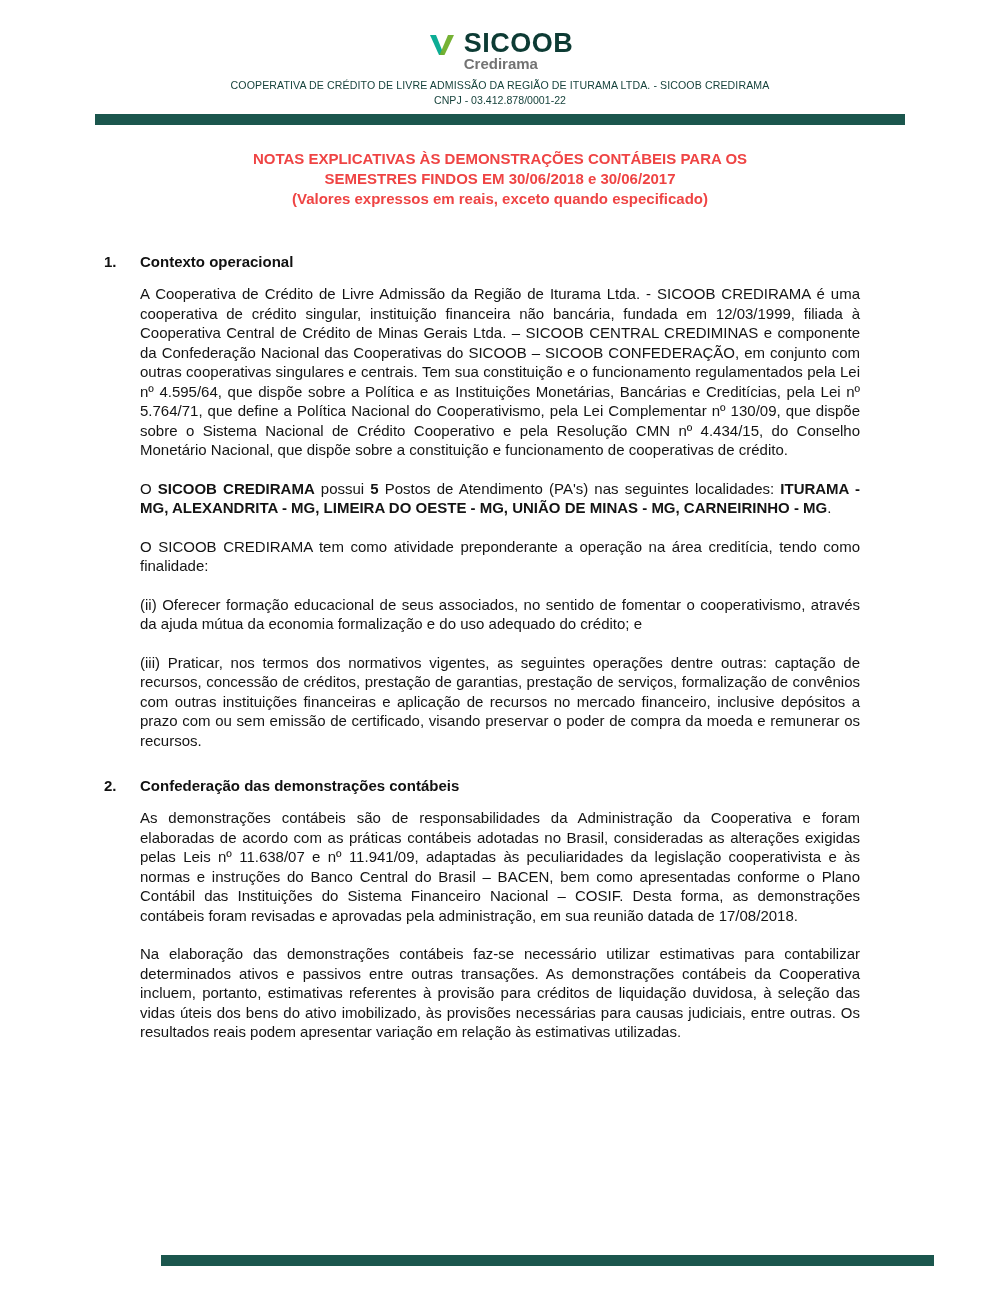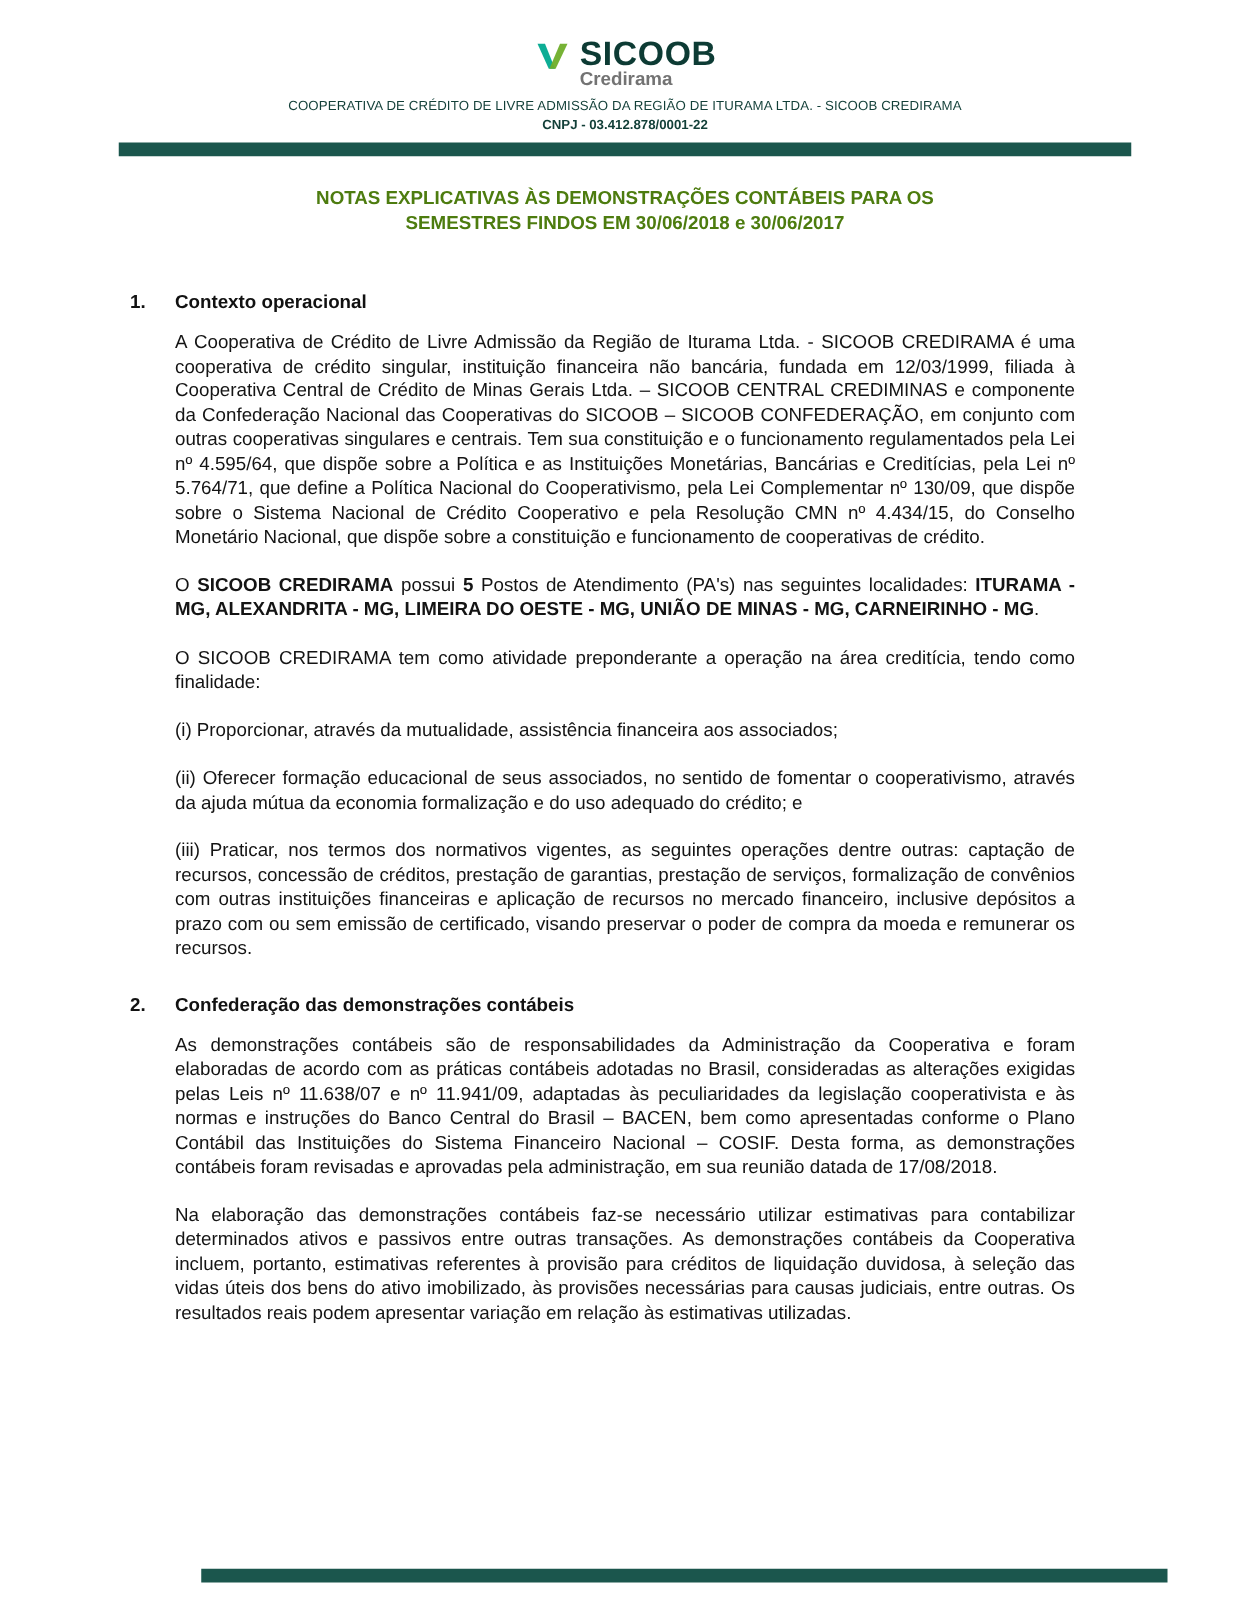--- a/index.html
+++ b/index.html
@@ -9,23 +9,23 @@
     background:#ffffff; overflow:hidden;
     font-family:"Liberation Sans", sans-serif; color:#141414;
   }
   .header { padding-top:14px; text-align:center; }
   .logo-row { display:flex; justify-content:center; align-items:flex-start; gap:7px; }
   .logo-mark { margin-top:3px; }
   .logo-text { text-align:left; }
   .brand { font-size:27px; font-weight:bold; color:#0d3b34; letter-spacing:.5px; line-height:26px; }
   .subbrand { font-size:15px; font-weight:bold; color:#737373; line-height:16px; }
   .coop-line { margin-top:7px; font-size:10.6px; font-weight:normal; color:#123f38; letter-spacing:.1px; }
-  .cnpj-line { margin-top:3px; font-size:10.6px; font-weight:bold; color:#123f38; }
+  .cnpj-line { margin-top:3px; font-size:10.6px; font-weight:normal; color:#123f38; }
   .bar { width:810px; height:11px; background:#1b564d; margin:8px auto 0; }
-  .title-block { margin-top:24px; text-align:center; font-weight:bold; font-size:15px; line-height:20px; color:#4d7c0f; }
+  .title-block { margin-top:24px; text-align:center; font-weight:bold; font-size:15px; line-height:20px; color:#ef4444; }
   .content { width:720px; margin:44px auto 0; }
   .sec-head { display:flex; font-weight:bold; font-size:15px; margin-left:-36px; color:#111; }
   .sec-head .sec-num { width:36px; flex:0 0 36px; }
   .sec2 { margin-top:27px; }
   .para { margin-top:19px; font-size:15px; line-height:19.5px; text-align:justify; }
   .para.first { margin-top:14px; }
   .b { font-weight:bold; }
   .bar-bottom { position:absolute; left:95px; bottom:44px; width:810px; height:11px; background:#1b564d; }
 </style>
 </head>
@@ -48,36 +48,36 @@
     </div>
     <div class="coop-line">COOPERATIVA DE CRÉDITO DE LIVRE ADMISSÃO DA REGIÃO DE ITURAMA LTDA. - SICOOB CREDIRAMA</div>
     <div class="cnpj-line">CNPJ - 03.412.878/0001-22</div>
   </div>
 
   <div class="bar"></div>
 
   <div class="title-block">
     <div>NOTAS EXPLICATIVAS ÀS DEMONSTRAÇÕES CONTÁBEIS PARA OS</div>
     <div>SEMESTRES FINDOS EM 30/06/2018 e 30/06/2017</div>
+    <div>(Valores expressos em reais, exceto quando especificado)</div>
   </div>
 
   <div class="content">
 
     <div class="sec-head">
       <span class="sec-num">1.</span>
       <span>Contexto operacional</span>
     </div>
 
     <p class="para first">A Cooperativa de Crédito de Livre Admissão da Região de Iturama Ltda. - SICOOB CREDIRAMA é uma cooperativa de crédito singular, instituição financeira não bancária, fundada em 12/03/1999, filiada à Cooperativa Central de Crédito de Minas Gerais Ltda. – SICOOB CENTRAL CREDIMINAS e componente da Confederação Nacional das Cooperativas do SICOOB – SICOOB CONFEDERAÇÃO, em conjunto com outras cooperativas singulares e centrais. Tem sua constituição e o funcionamento regulamentados pela Lei nº 4.595/64, que dispõe sobre a Política e as Instituições Monetárias, Bancárias e Creditícias, pela Lei nº 5.764/71, que define a Política Nacional do Cooperativismo, pela Lei Complementar nº 130/09, que dispõe sobre o Sistema Nacional de Crédito Cooperativo e pela Resolução CMN nº 4.434/15, do Conselho Monetário Nacional, que dispõe sobre a constituição e funcionamento de cooperativas de crédito.</p>
 
     <p class="para"><span>O </span><span class="b">SICOOB CREDIRAMA</span><span> possui </span><span class="b">5</span><span> Postos de Atendimento (PA's) nas seguintes localidades: </span><span class="b">ITURAMA - MG, ALEXANDRITA - MG, LIMEIRA DO OESTE - MG, UNIÃO DE MINAS - MG, CARNEIRINHO - MG</span><span>.</span></p>
 
     <p class="para">O SICOOB CREDIRAMA tem como atividade preponderante a operação na área creditícia, tendo como finalidade:</p>
 
-    <p class="para">(i) Proporcionar, através da mutualidade, assistência financeira aos associados;</p>
 
     <p class="para">(ii) Oferecer formação educacional de seus associados, no sentido de fomentar o cooperativismo, através da ajuda mútua da economia formalização e do uso adequado do crédito; e</p>
 
     <p class="para">(iii) Praticar, nos termos dos normativos vigentes, as seguintes operações dentre outras: captação de recursos, concessão de créditos, prestação de garantias, prestação de serviços, formalização de convênios com outras instituições financeiras e aplicação de recursos no mercado financeiro, inclusive depósitos a prazo com ou sem emissão de certificado, visando preservar o poder de compra da moeda e remunerar os recursos.</p>
 
     <div class="sec-head sec2">
       <span class="sec-num">2.</span>
       <span>Confederação das demonstrações contábeis</span>
     </div>
 

